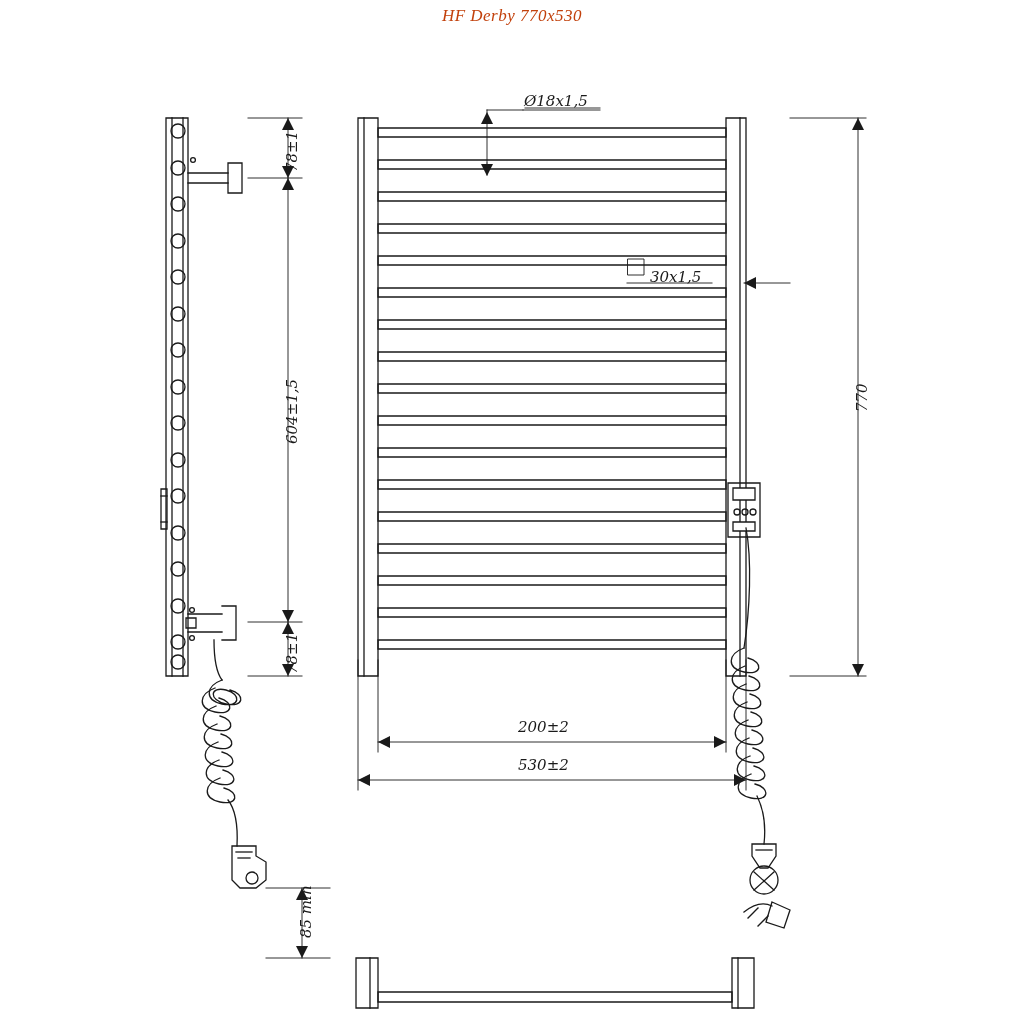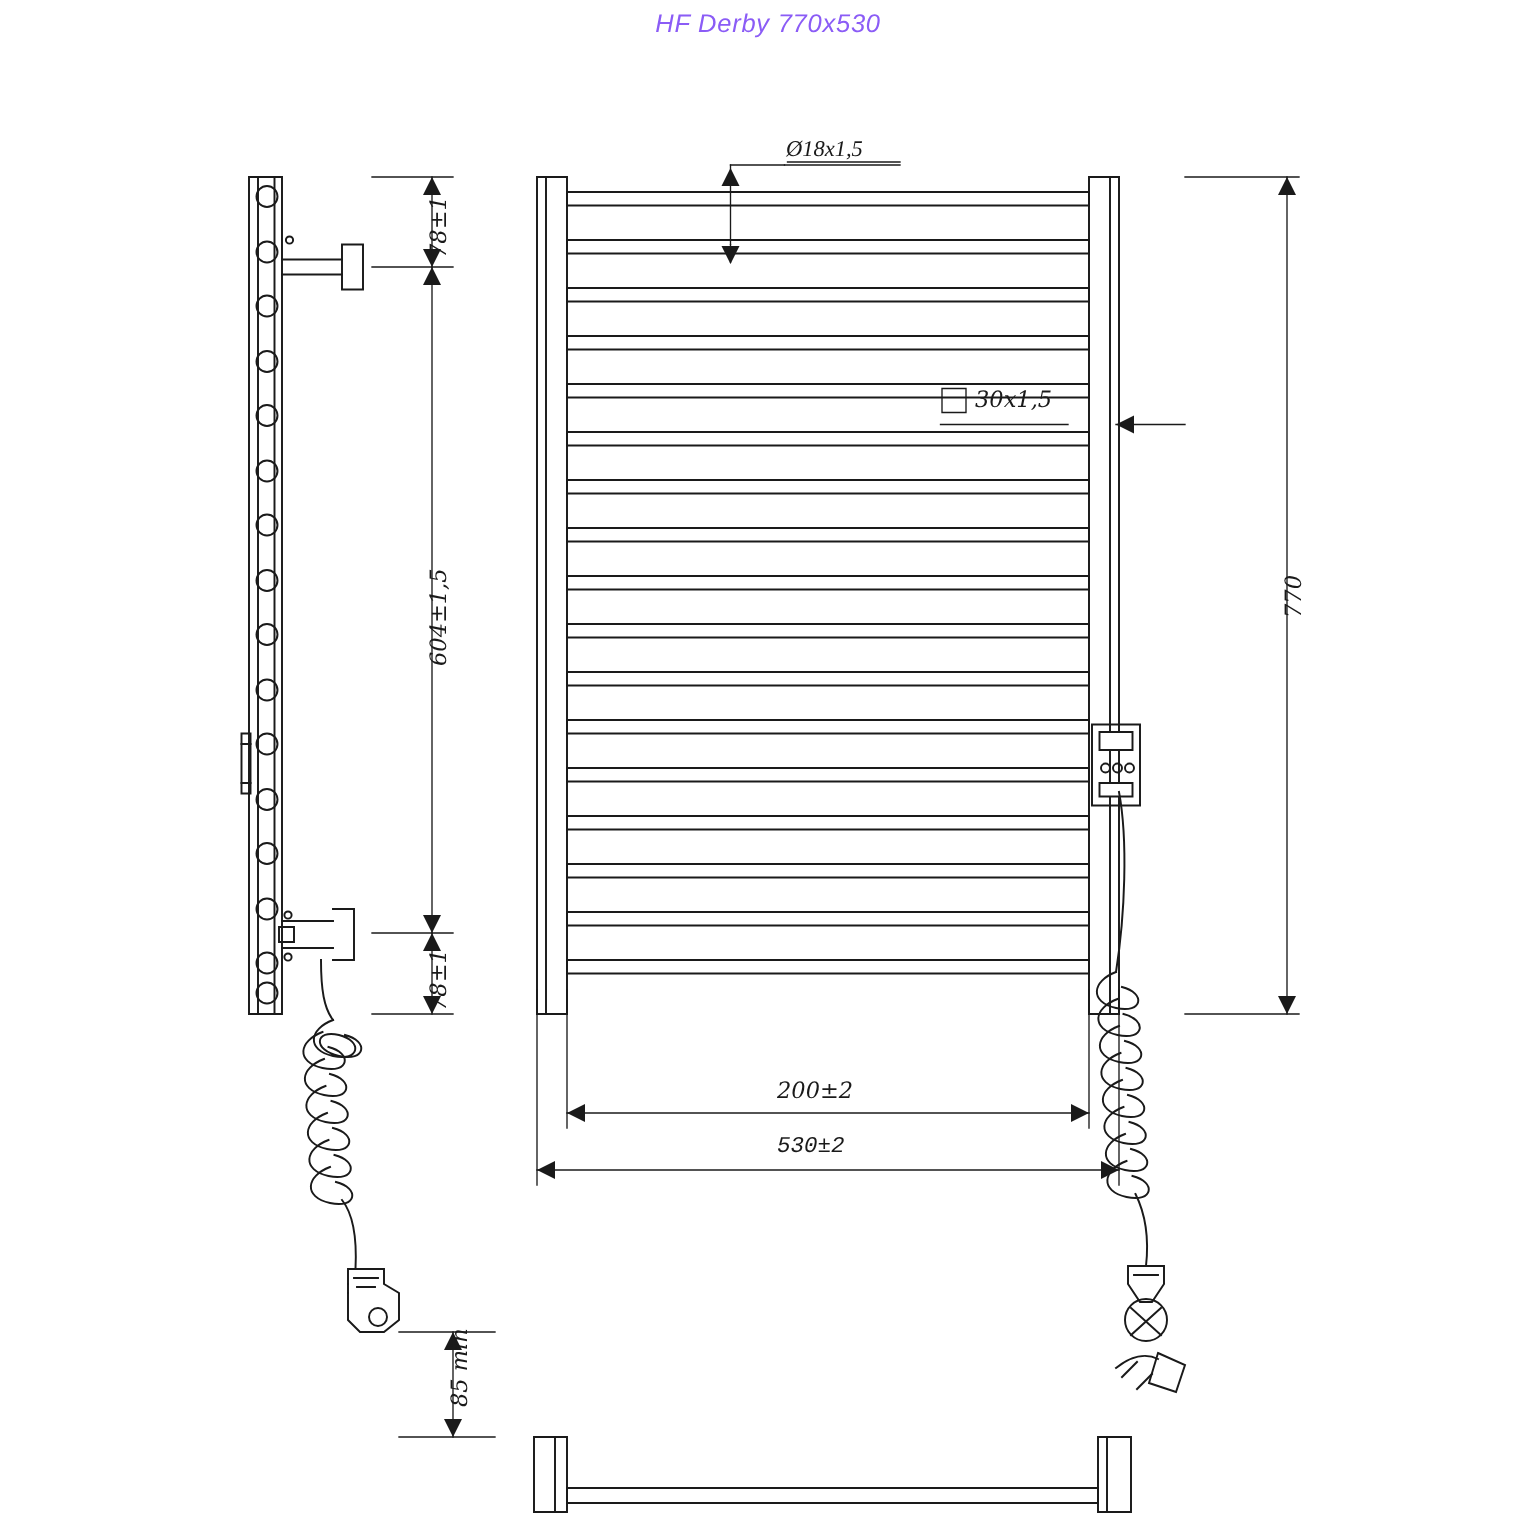--- a/index.html
+++ b/index.html
@@ -21,24 +21,24 @@
     top: 0;
     width: 1024px;
     height: 1024px;
   }
   .ttl {
     position: absolute;
     left: 0;
     top: 6px;
     width: 1024px;
     text-align: center;
-    font-family: Liberation Sans, sans-serif;
+    font-family: Liberation Serif, serif;
     font-style: italic;
     font-size: 17px;
-    color: #8b5cf6;
+    color: #c2410c;
     letter-spacing: 0.5px;
   }
   .lbl {
     position: absolute;
     font-family: "DejaVu Serif", serif;
     font-style: italic;
     font-size: 15px;
     color: #1a1a1a;
     white-space: nowrap;
   }
@@ -245,31 +245,31 @@
 
         <line x1="266" y1="888" x2="330" y2="888"></line>
         <line x1="266" y1="958" x2="330" y2="958"></line>
         <line x1="302" y1="888" x2="302" y2="958"></line>
         <polyline points="296,900 302,888 308,900" fill="#1a1a1a" stroke="none"></polyline>
         <polyline points="296,946 302,958 308,946" fill="#1a1a1a" stroke="none"></polyline>
       </g>
     </g>
   </svg>
 
-  <div class="lbl" style="left:524px; top:92px;font-family:Liberation Serif, serif;">Ø18x1,5</div>
-
-  <div class="lbl" style="left:650px; top:257px;">30x1,5</div>
+  <div class="lbl" style="left:524px; top:92px;">Ø18x1,5</div>
+
+  <div class="lbl" style="left:650px; top:268px;">30x1,5</div>
 
   <div class="lbl rot" style="left:283px; top:172px;">78±1</div>
 
   <div class="lbl rot" style="left:283px; top:444px;">604±1,5</div>
 
   <div class="lbl rot" style="left:283px; top:674px;">78±1</div>
 
   <div class="lbl" style="left:518px; top:718px;">200±2</div>
 
-  <div class="lbl" style="left:518px; top:756px;font-family:Liberation Mono, monospace;">530±2</div>
+  <div class="lbl" style="left:518px; top:756px;">530±2</div>
 
   <div class="lbl rot" style="left:853px; top:412px;">770</div>
 
   <div class="lbl rot" style="left:297px; top:938px;">85 min</div>
 
 </div>
 
 </body></html>

